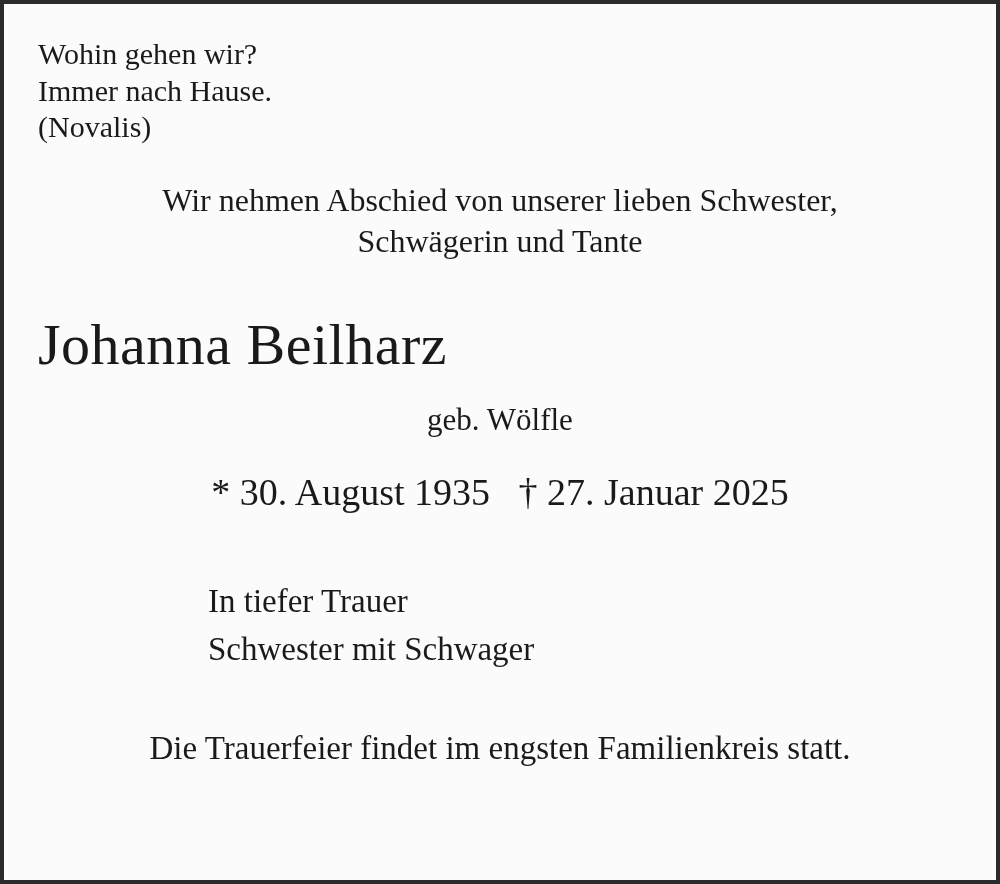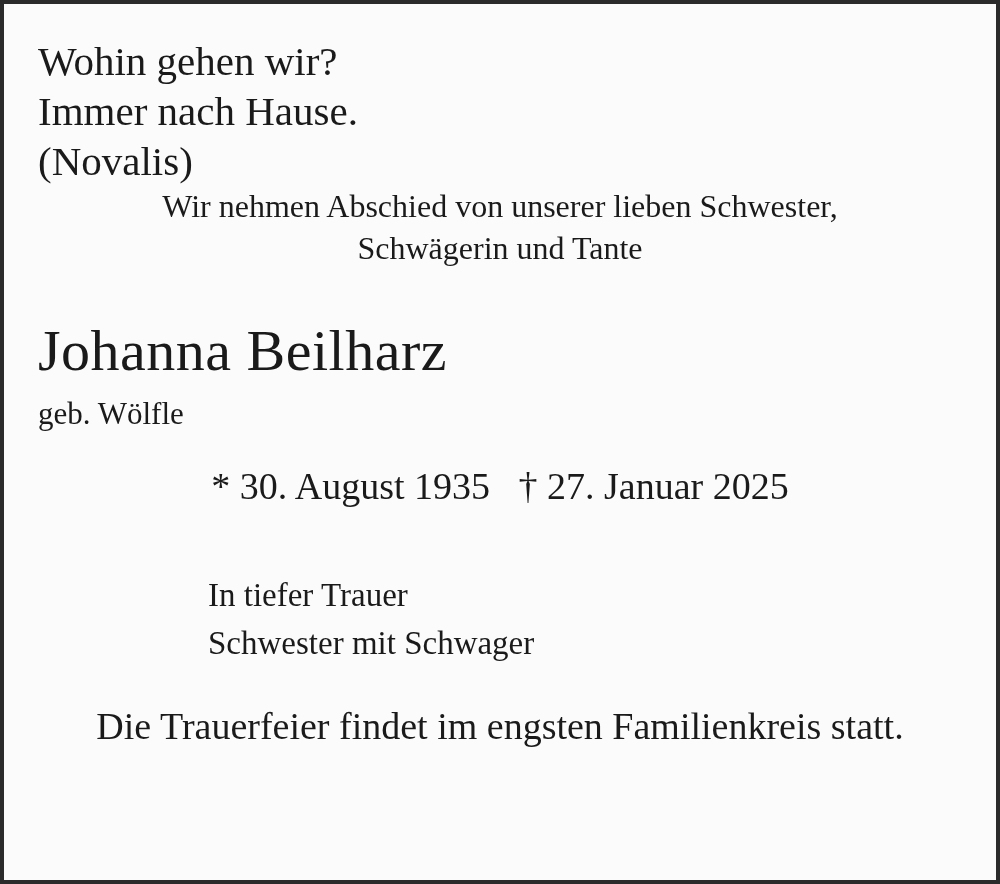--- a/index.html
+++ b/index.html
@@ -17,63 +17,65 @@
     box-sizing: border-box;
     width: 1000px;
     height: 884px;
     border: 4px solid #2b2b2b;
     background: #fbfbfb;
     padding: 28px 34px 20px 34px;
     display: flex;
     flex-direction: column;
   }
   .quote {
-    font-size: 41px;
+    font-size: 30px;
     line-height: 1.22;
     text-align: left;
     margin-top: 4px;
   }
   .quote div {
     white-space: pre;
   }
   .intro {
+    margin-top: 34px;
     font-size: 32px;
     line-height: 1.3;
     text-align: center;
   }
   .name {
     margin-top: 48px;
     text-align: left;
     font-size: 58px;
     letter-spacing: 0.5px;
   }
   .maiden {
-    margin-top: 12px;
+    margin-top: 24px;
+    text-align: center;
     font-size: 31px;
   }
   .dates {
     margin-top: 32px;
     text-align: center;
     font-size: 38px;
     white-space: pre;
   }
   .mourners {
     margin-top: 64px;
     font-size: 33px;
     line-height: 1.45;
     text-align: left;
     padding-left: 170px;
   }
   .mourners div {
     white-space: pre;
   }
   .footer {
-    margin-top: 36px;
+    margin-top: 56px;
     text-align: center;
-    font-size: 38px;
+    font-size: 33px;
   }
 </style>
 </head>
 <body>
 
 <div class="notice">
 
   <div class="quote">
     <div>Wohin gehen wir?</div>
     <div>Immer nach Hause.</div>

